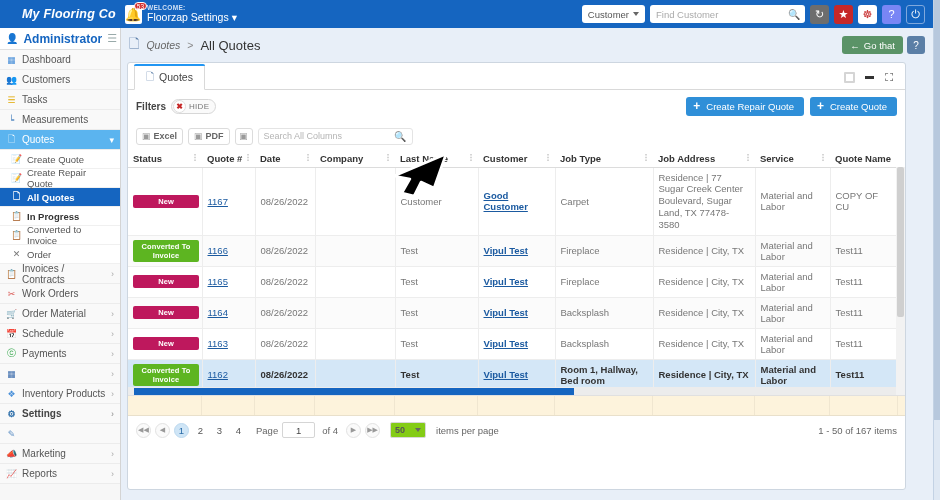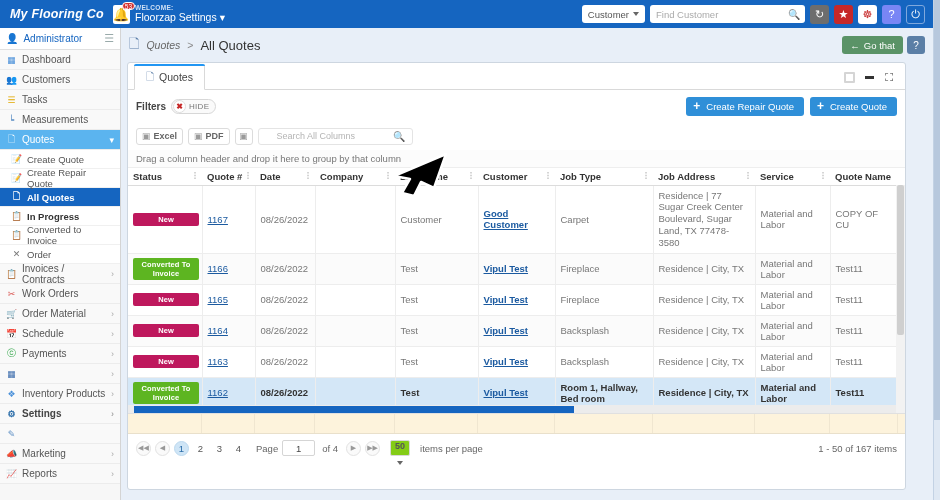--- a/index.html
+++ b/index.html
@@ -9,21 +9,21 @@
     font-size: 11px;
     color: #555;
     overflow: hidden;
     background: #dfe8f3;
   }
   .app { position: relative; width: 940px; height: 500px; }
 
   
   .topbar {
     position: absolute; top: 0; left: 0; width: 933px; height: 28px;
-    background: #1565c0; display: flex; align-items: center;
+    background: #1565c0; display: flex; align-items: center; padding-left: 12px;
   }
   .brand {
     width: 105px; color: #fff; font-weight: bold; font-style: italic;
     font-size: 12.5px; padding-left: 10px; letter-spacing: .2px;
   }
   .welcome-wrap { display: flex; align-items: center; gap: 5px; margin-left: 8px; }
   .bell {
     position: relative; width: 17px; height: 19px; background: #fff;
     border-radius: 2px; display: flex; align-items: center; justify-content: center;
   }
@@ -62,21 +62,21 @@
 
   
   .sidebar {
     position: absolute; top: 28px; left: 0; width: 121px; height: 472px;
     background: #f7f7f7; border-right: 1px solid #d4d4d4; overflow: hidden;
   }
   .side-admin {
     height: 22px; display: flex; align-items: center; background: #fff;
     border-bottom: 1px solid #e0e0e0; padding: 0 6px; gap: 5px;
   }
-  .side-admin .lbl { color: #1565c0; font-weight: normal; font-size: 10px; }
+  .side-admin .lbl { color: #1565c0; font-weight: bold; font-size: 12px; }
   .hamb { margin-left: auto; color: #9aa; font-size: 11px; }
   .side-item {
     height: 20px; display: flex; align-items: center; padding: 0 6px; gap: 5px;
     border-bottom: 1px solid #ececec; font-size: 10px; color: #555; background: #f9f9f9;
   }
   .side-item .ico { width: 11px; text-align: center; font-size: 9px; }
   .side-item .chev { margin-left: auto; color: #aaa; font-size: 9px; }
   .side-item.active-parent { background: #5bb4ef; color: #fff; }
   .side-item.active-parent .chev { color: #fff; }
   .side-item.bold { font-weight: bold; color: #444; }
@@ -145,21 +145,21 @@
 
   .toolrow { height: 28px; display: flex; align-items: center; padding: 0 8px; gap: 5px; }
   .tool-btn {
     border: 1px solid #dcdcdc; border-radius: 3px; height: 17px; display: flex;
     align-items: center; gap: 3px; padding: 0 5px; font-size: 9px; color: #666; background: #fff; font-weight: bold;
   }
   .tool-btn .g { color: #9a9a9a; font-size: 9px; font-weight: normal; }
   .tool-sq { width: 18px; height: 17px; justify-content: center; padding: 0; }
   .search-all {
     border: 1px solid #e4e4e4; border-radius: 3px; height: 17px; width: 155px;
-    display: flex; align-items: center; padding: 0 18px; background: #fff;
+    display: flex; align-items: center; padding: 0 5px; background: #fff;
   }
   .search-all input { border: 0; outline: 0; flex: 1; font-size: 9px; color: #333; font-family: "Liberation Sans", sans-serif; }
   .search-all input::placeholder { color: #b4b4b4; }
   .search-all .mag { color: #b0b0b0; font-size: 10px; }
 
   .grouprow {
     height: 18px; display: flex; align-items: center; padding-left: 8px;
     font-size: 9.5px; color: #777; background: #fcfcfc; border-bottom: 1px solid #eee;
   }
 
@@ -206,21 +206,21 @@
   }
   .pg-num {
     min-width: 15px; height: 15px; border-radius: 50%; display: flex; align-items: center;
     justify-content: center; font-size: 9.5px; color: #555; padding: 0 3px;
   }
   .pg-num.cur { background: #cfe5f6; color: #2a6ca8; border: 1px solid #bcd9ef; }
   .pg-lbl { font-size: 9.5px; color: #666; margin-left: 6px; }
   .pg-input { width: 33px; height: 16px; border: 1px solid #d5d5d5; border-radius: 2px; background: #fff; font-size: 9.5px; text-align: center; color: #444; outline: 0; font-family: "Liberation Sans", sans-serif; }
   .pg-sel {
     display: flex; align-items: center; gap: 10px; background: #84cc16; border: 1px solid #d8d8d8;
-    border-radius: 2px; height: 16px; padding: 0 4px; font-size: 9px; color: #555; margin-left: 6px; font-weight: bold; flex-direction: column;
+    border-radius: 2px; height: 16px; padding: 0 4px; font-size: 9px; color: #555; margin-left: 6px; font-weight: bold;
   }
   .pg-right { margin-left: auto; font-size: 9.5px; color: #666; }
 
   
   .cursor-arrow { position: absolute; left: 388px; top: 152px; width: 62px; height: 46px; pointer-events: none; }
   .page-scroll-r { position: absolute; right: 0; top: 0; width: 7px; height: 500px; background: #dfe8f3; border-left: 1px solid #c3d2e4; }
   .page-scroll-r .thumb { position: absolute; top: 0; left: 0; width: 7px; height: 420px; background: #b7c8dd; }
 </style>
 </head>
 <body>
@@ -428,21 +428,20 @@
         </span>
         <span class="tool-btn tool-sq">
           <span class="g">▣</span>
         </span>
         <span class="search-all">
           <input type="text" placeholder="Search All Columns" style="">
           <span class="mag">🔍</span>
         </span>
       </div>
 
-      <div class="grouprow">Drag a column header and drop it here to group by that column</div>
 
       <div class="grid-wrap">
         <table class="grid">
           <colgroup>
             <col style="width:74px">
               <col style="width:53px">
               <col style="width:60px">
               <col style="width:80px">
             <col style="width:83px">
               <col style="width:77px">

